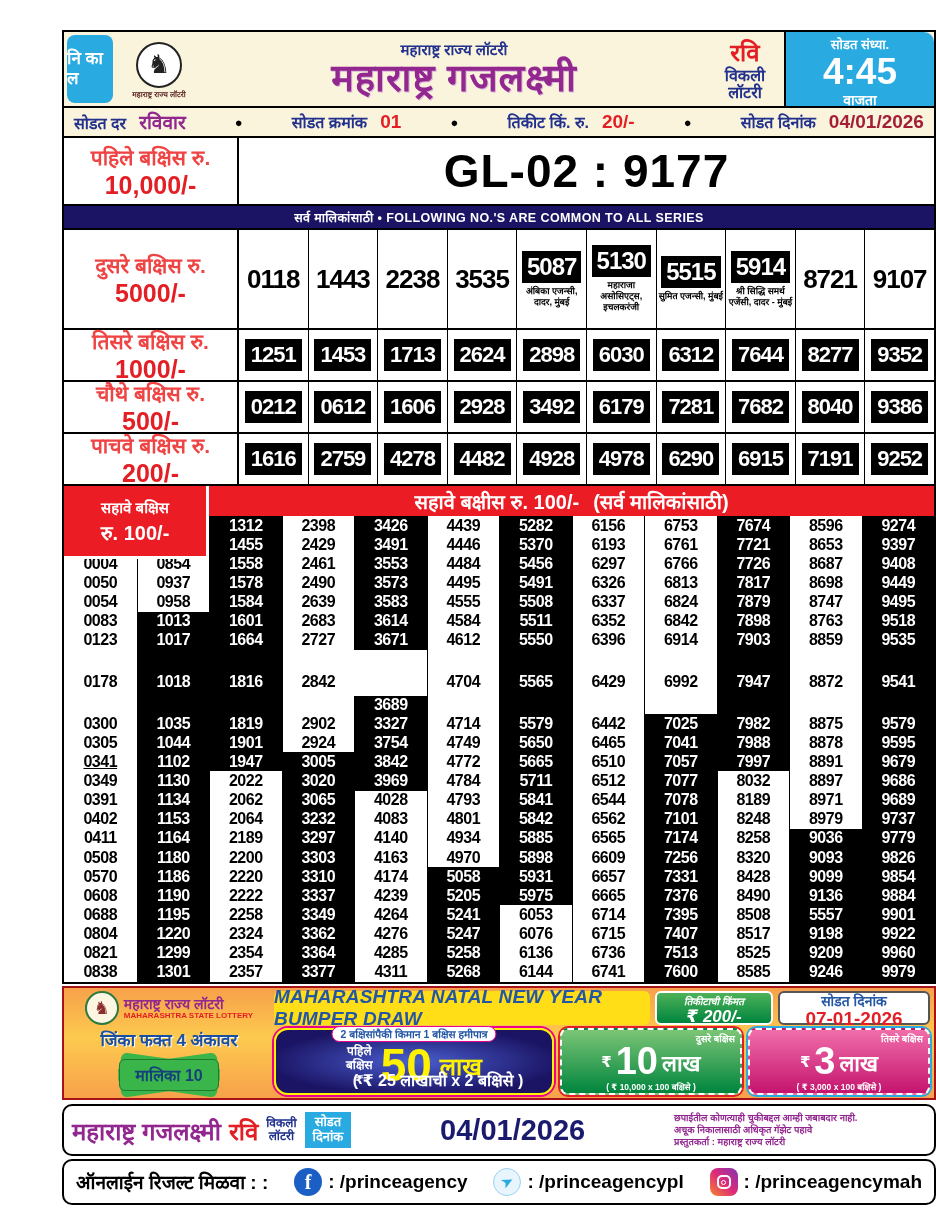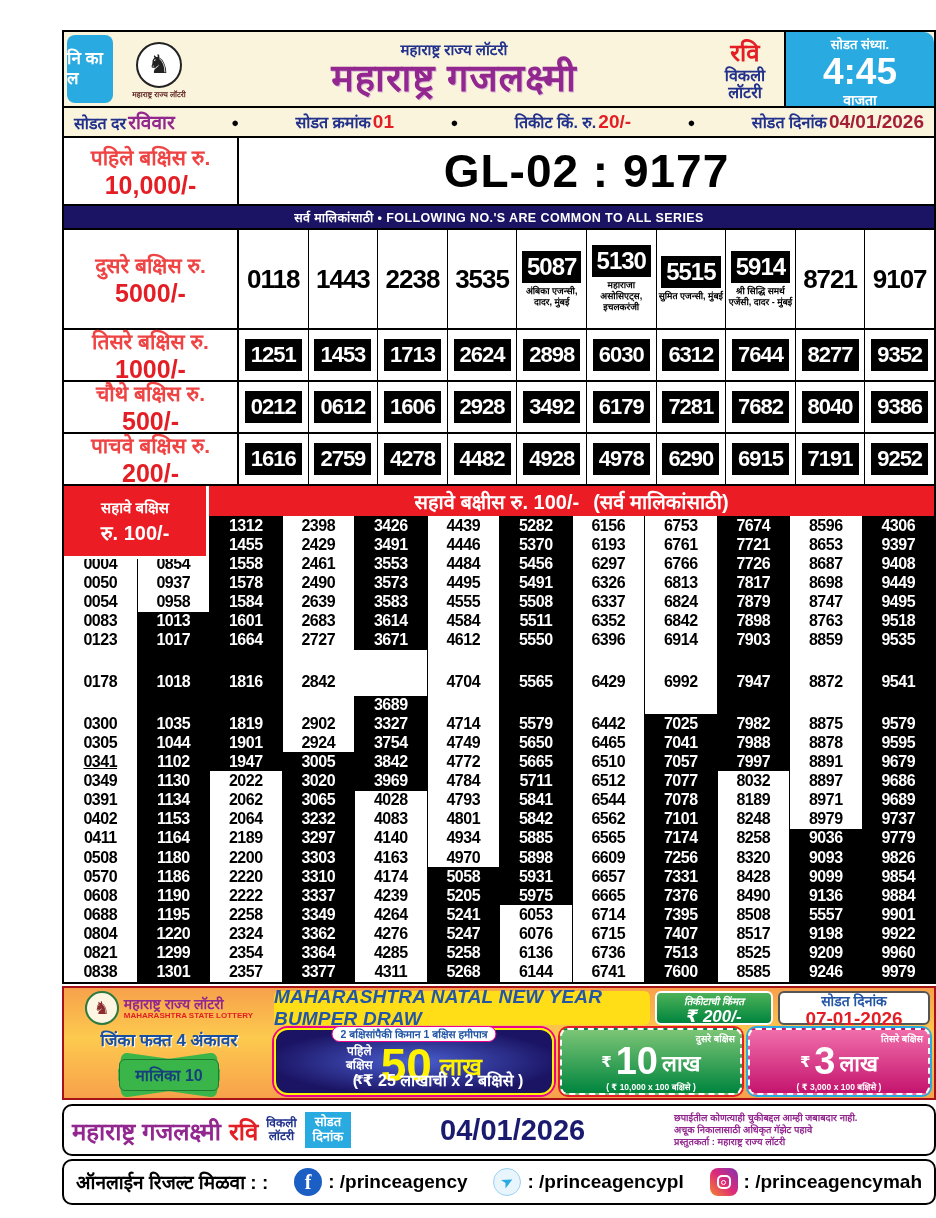--- a/index.html
+++ b/index.html
@@ -30,21 +30,21 @@
   .day-l { color: #21318C; font-weight: bold; font-size: 16px; }
   .timebox { width: 150px; background: #29ABE2; border-left: 2px solid #000;
     border-radius: 0 10px 0 0; color: #fff; text-align: center; padding-top: 3px; }
   .tb1 { font-size: 13px; font-weight: bold; }
   .tb2 { font-size: 37px; font-weight: 900; line-height: 1; }
   .tb3 { font-size: 14px; font-weight: bold; }
 
   
   .strip { height: 30px; border: 2px solid #000; border-top: none; background: #FBF4DC;
     display: flex; align-items: center; justify-content: space-between; padding: 0 10px; }
-  .strip .grp { display: flex; align-items: baseline; gap: 2px; }
+  .strip .grp { display: flex; align-items: baseline; gap: 13px; }
   .il { color: #21318C; font-weight: bold; font-size: 16px; }
   .iv { color: #E31E24; font-weight: 900; font-size: 19px; }
   .iv.purple { color: #92278F; }
   .iv.maroon { color: #A31E36; }
   .bullet { color: #000; font-size: 13px; }
 
   
   .p1row { height: 68px; border: 2px solid #000; border-top: none; display: flex; }
   .plabel { width: 175px; border-right: 2px solid #000; display: flex; flex-direction: column;
     align-items: center; justify-content: center; background: #fff; }
@@ -635,21 +635,21 @@
         <div class="scell" style="grid-area: 13 / 11;">8971</div>
         <div class="scell" style="grid-area: 14 / 11;">8979</div>
         <div class="scell inv" style="grid-area: 15 / 11;">9036</div>
         <div class="scell inv" style="grid-area: 16 / 11;">9093</div>
         <div class="scell inv" style="grid-area: 17 / 11;">9099</div>
         <div class="scell inv" style="grid-area: 18 / 11;">9136</div>
         <div class="scell inv" style="grid-area: 19 / 11;">5557</div>
         <div class="scell inv" style="grid-area: 20 / 11;">9198</div>
         <div class="scell inv" style="grid-area: 21 / 11;">9209</div>
         <div class="scell inv" style="grid-area: 22 / 11;">9246</div>
-        <div class="scell inv" style="grid-area: 1 / 12;">4306</div>
+        <div class="scell inv" style="grid-area: 1 / 12;">9274</div>
         <div class="scell inv" style="grid-area: 2 / 12;">9397</div>
         <div class="scell inv" style="grid-area: 3 / 12;">9408</div>
         <div class="scell inv" style="grid-area: 4 / 12;">9449</div>
         <div class="scell inv" style="grid-area: 5 / 12;">9495</div>
         <div class="scell inv" style="grid-area: 6 / 12;">9518</div>
         <div class="scell inv" style="grid-area: 7 / 12;">9535</div>
         <div class="scell inv" style="grid-area: 8 / 12;">9541</div>
         <div class="scell inv" style="grid-area: 9 / 12;">9579</div>
         <div class="scell inv" style="grid-area: 10 / 12;">9595</div>
         <div class="scell inv" style="grid-area: 11 / 12;">9679</div>

